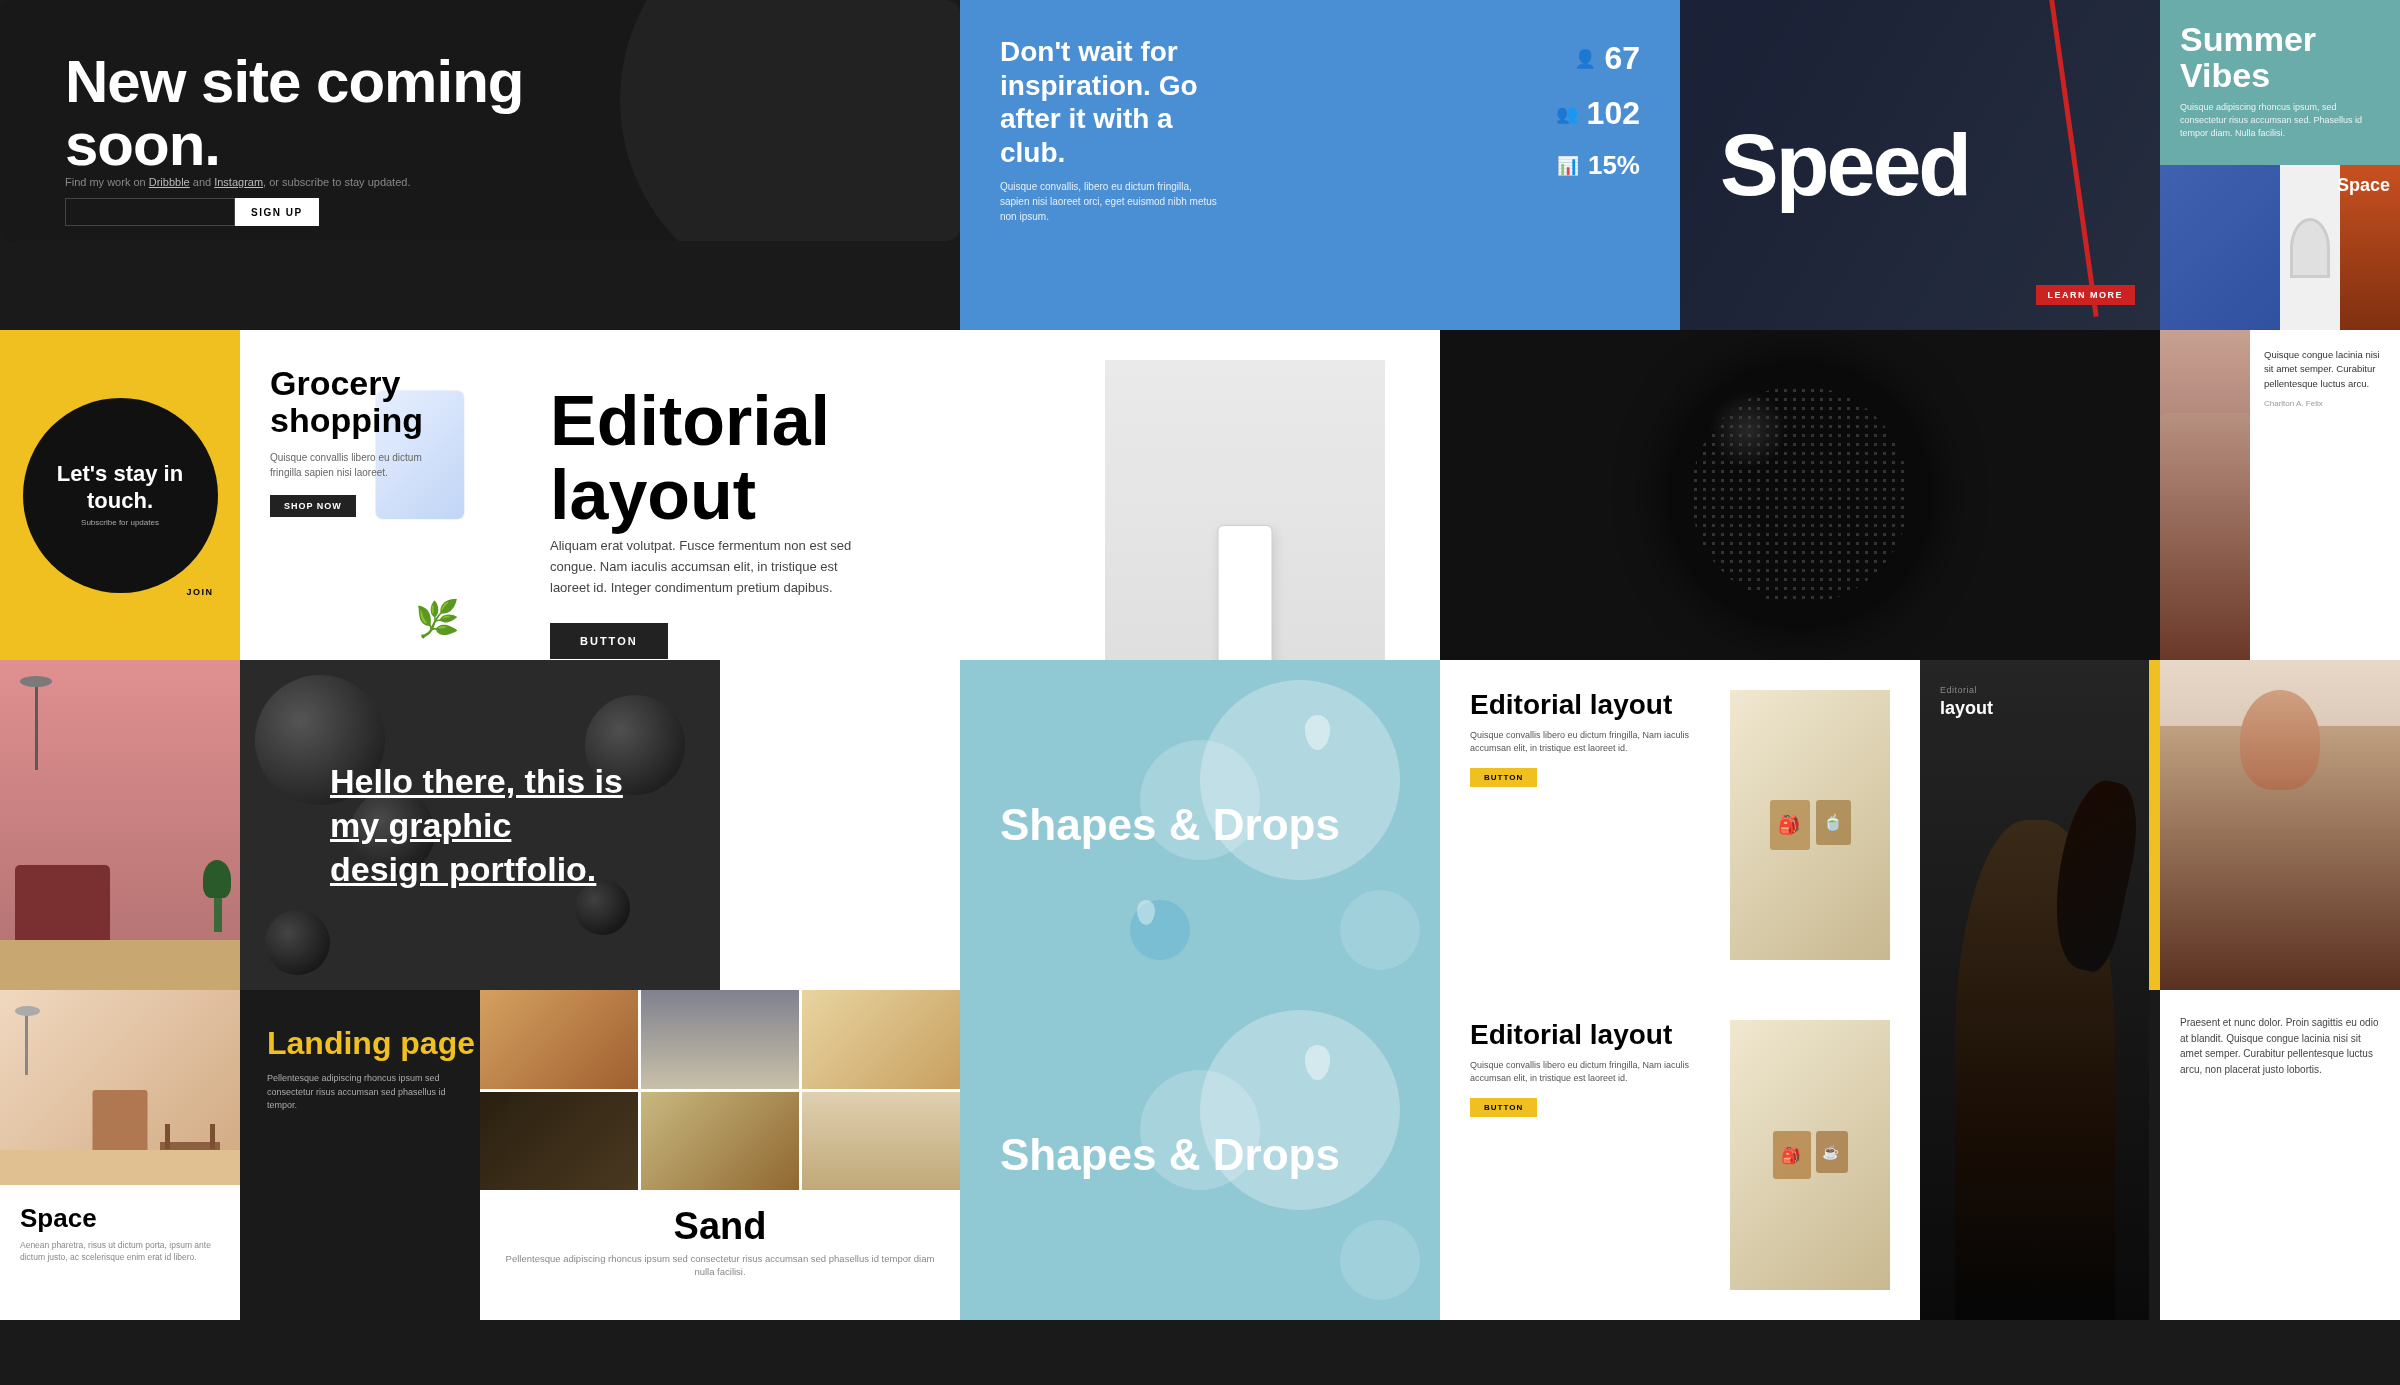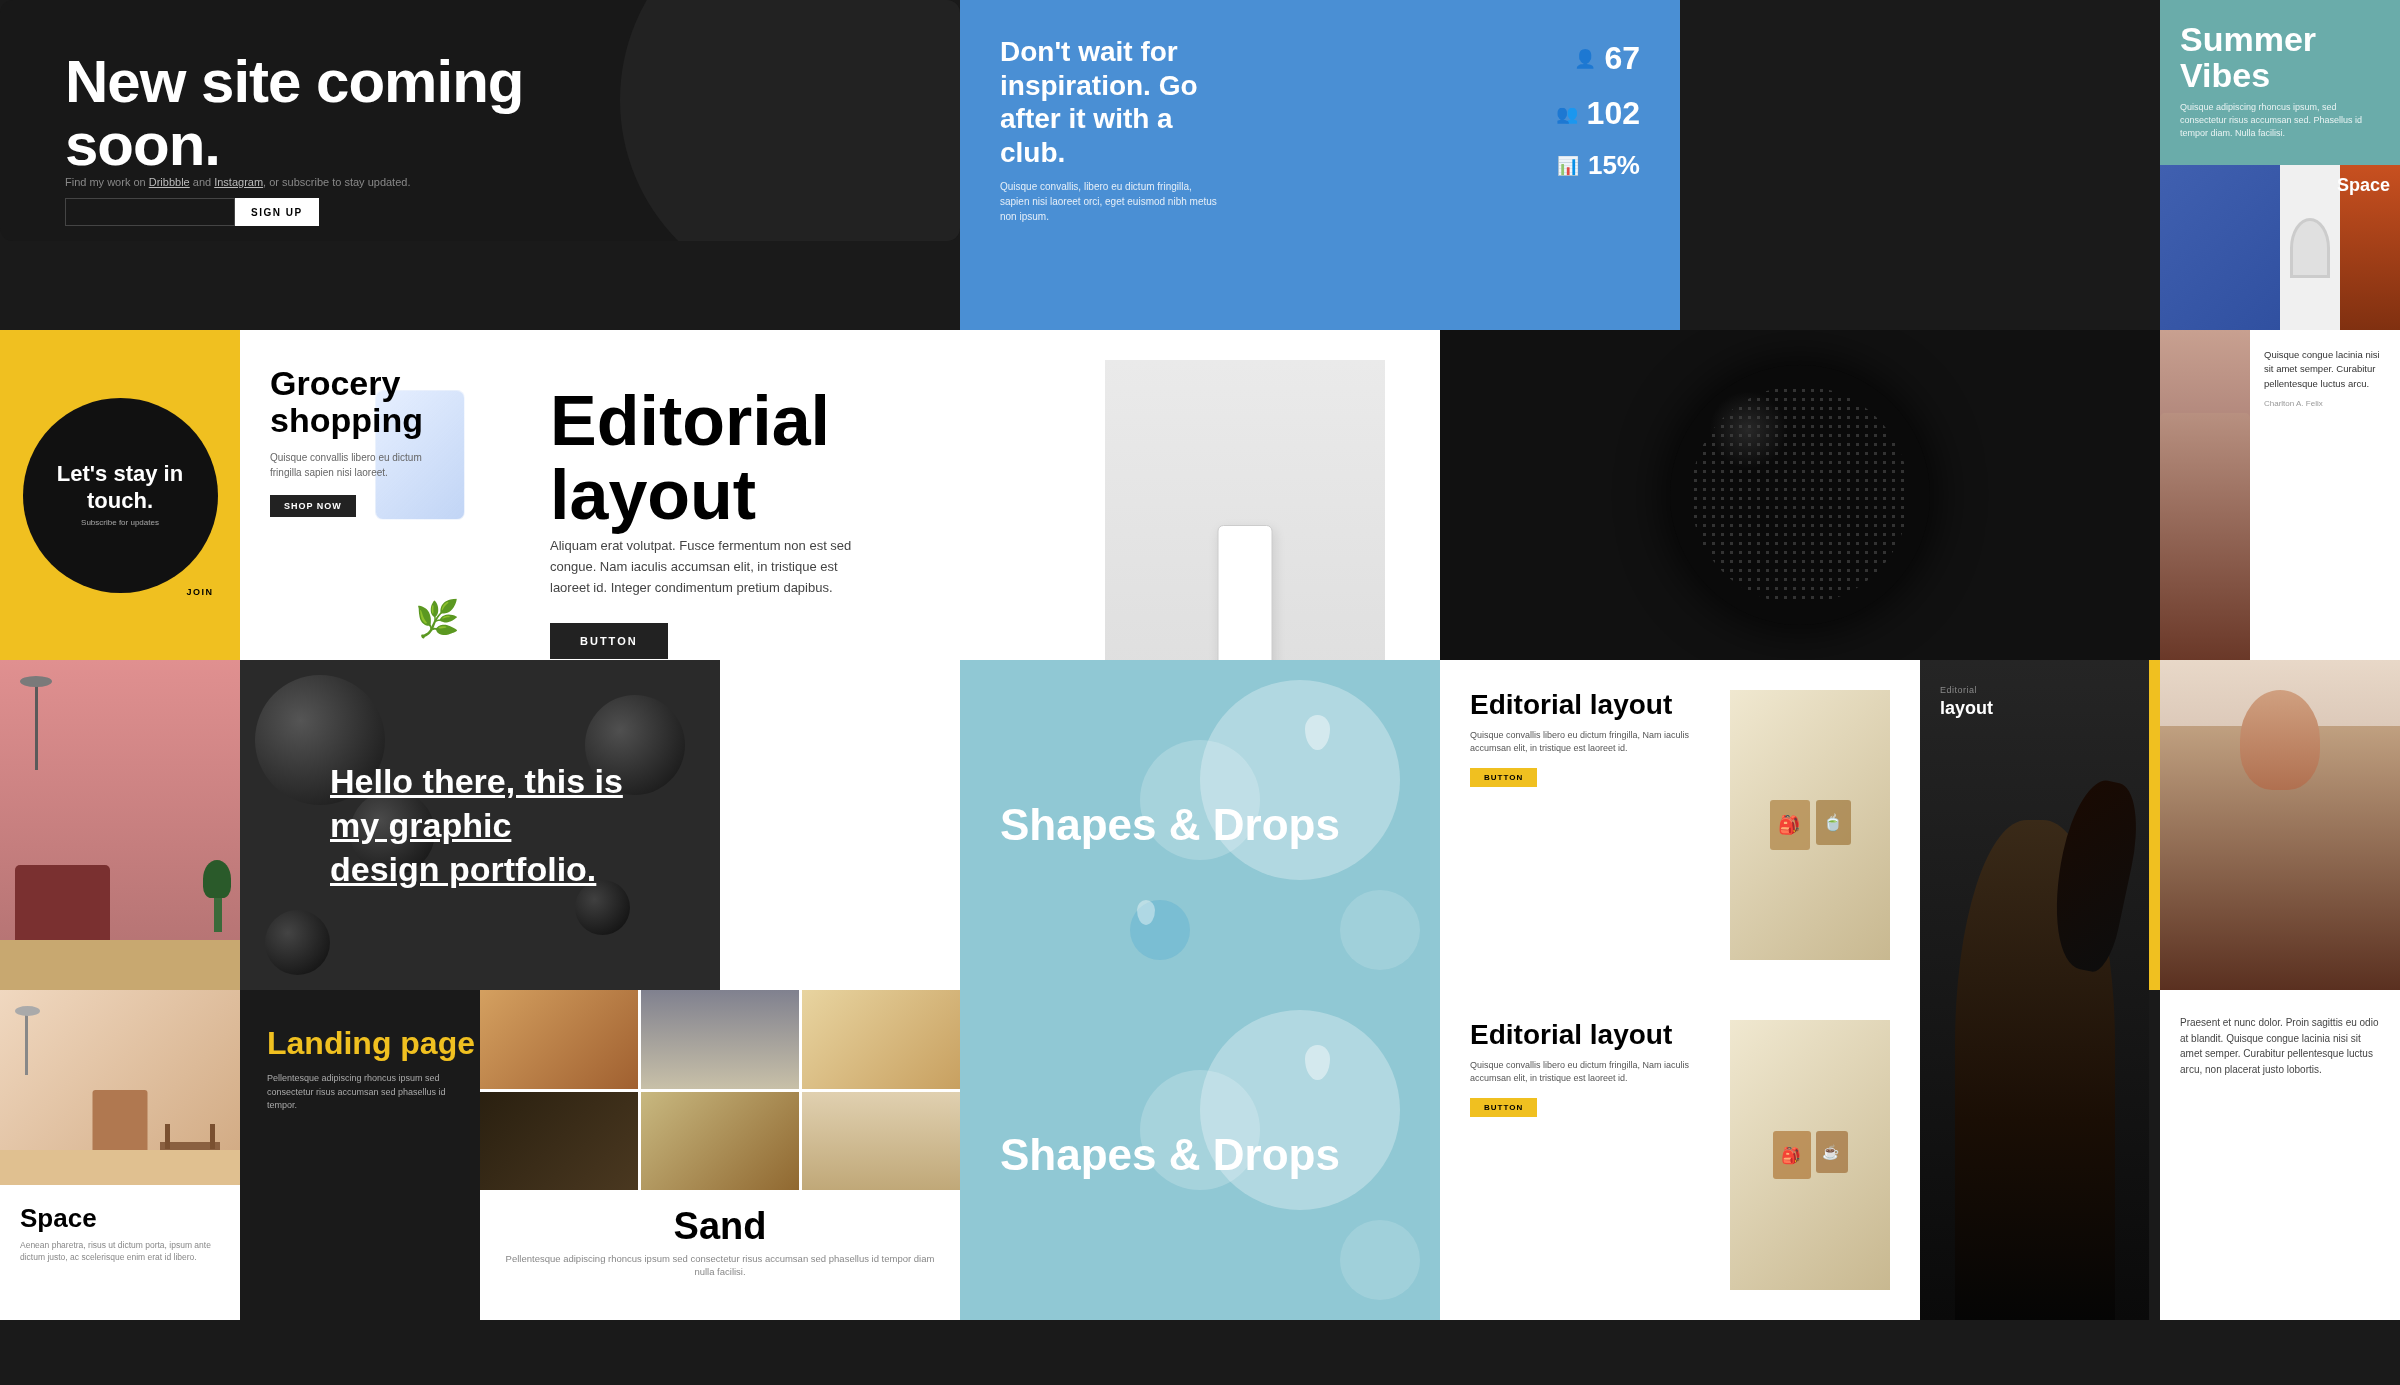--- a/index.html
+++ b/index.html
@@ -76,20 +76,30 @@
           <span style="font-size:32px; font-weight:900;">102</span>
         </div>
         <div style="display:flex; align-items:center; gap:8px;">
           <span style="font-size:18px; opacity:0.9;">📊</span>
           <span style="font-size:26px; font-weight:900;">15%</span>
         </div>
       </div>
     </div>
   </div>
 
+  <div class="tile" style="position:absolute; left:1680px; top:0; width:480px; height:330px; background:#1e2530; color:white; overflow:hidden;">
+    <div style="position:absolute; inset:0; background:linear-gradient(120deg, #1a2035 0%, #252d3f 100%);"></div>
+    <div style="position:absolute; width:5px; height:350px; background:#cc2222; right:110px; top:-30px; transform:rotate(-8deg); transform-origin:top;"></div>
+    <div style="position:absolute; left:40px; top:50%; transform:translateY(-50%); z-index:2;">
+      <h1 style="font-size:88px; font-weight:900; letter-spacing:-3px;">Speed</h1>
+    </div>
+    <div style="position:absolute; bottom:25px; right:25px; background:#cc2222; color:white; font-size:9px; font-weight:700; letter-spacing:1.5px; padding:5px 12px; z-index:2; cursor:pointer;">
+      <span>LEARN MORE</span>
+    </div>
+  </div>
 
   <div class="tile" style="position:absolute; left:2160px; top:0; width:240px; height:330px; overflow:hidden;">
     <div style="height:165px; background:#6aacaa; color:white; padding:22px 20px;">
       <h2 style="font-size:34px; font-weight:900; line-height:1.05;">Summer Vibes</h2>
       <p style="font-size:9px; margin-top:8px; opacity:0.85; line-height:1.4;">Quisque adipiscing rhoncus ipsum, sed consectetur risus accumsan sed. Phasellus id tempor diam. Nulla facilisi.</p>
     </div>
     <div style="height:165px; position:relative; overflow:hidden; display:flex;">
       <div style="flex:1; background:linear-gradient(135deg, #4060b0 0%, #3050a0 100%);"></div>
       <div style="width:60px; background:#f0f0f0; display:flex; align-items:center; justify-content:center; flex-direction:column; overflow:hidden;">
         <div style="width:40px; height:60px; background:#e0e0e0; border-radius:50% 50% 0 0; border:3px solid #ccc;"></div>

